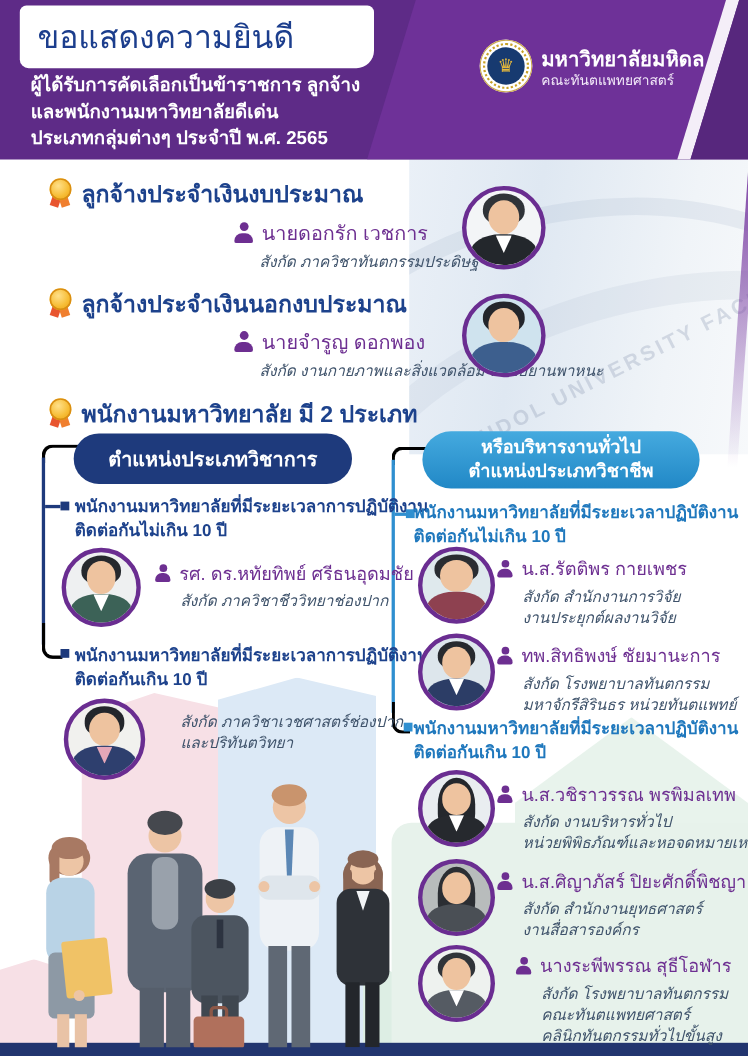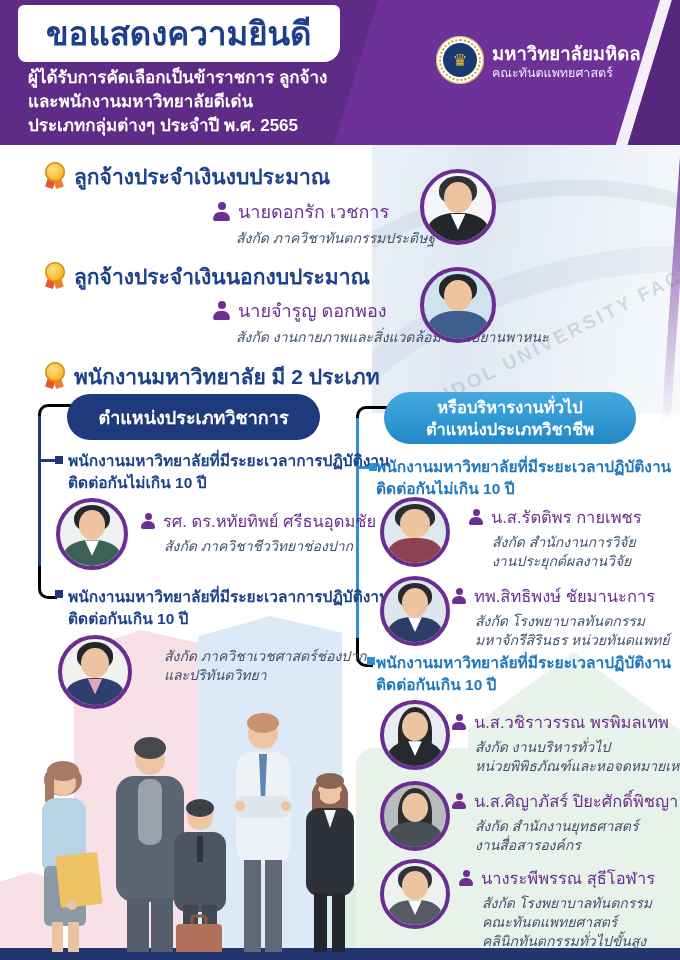--- a/index.html
+++ b/index.html
@@ -8,21 +8,21 @@
     background:#ffffff;font-family:"Liberation Sans","DejaVu Sans",sans-serif;
   }
   .abs{position:absolute;}
   
   #header{left:0;top:0;width:680px;height:145px;background:#5e2b87;overflow:hidden;z-index:5;}
   .hdr-skew{position:absolute;top:0;height:145px;transform:skewX(-17deg);transform-origin:top left;}
   #hdr-light{left:378px;width:282px;background:#6e3198;}
   #hdr-sliver{left:660px;width:12px;background:#f4eef8;}
   #hdr-dark{left:672px;width:90px;background:#57277d;}
   #title-box{left:18px;top:5px;width:322px;height:57px;background:#ffffff;border-radius:6px 6px 16px 8px;display:flex;align-items:center;}
-  #title-box span{font-size:33px;font-weight:bold;color:#1c3e8d;padding-left:28px;letter-spacing:0px;}
+  #title-box span{font-size:29px;font-weight:normal;color:#1c3e8d;padding-left:16px;letter-spacing:0px;}
   .sub-line{left:28px;width:400px;color:#ffffff;font-weight:bold;font-size:17px;line-height:24px;}
   
   #logo{left:436px;top:36px;width:48px;height:48px;border-radius:50%;background:#ffffff;box-shadow:0 0 0 1px #caa94f inset;}
   #logo .ring{position:absolute;left:3px;top:3px;width:42px;height:42px;border:2px dotted #c9a227;border-radius:50%;box-sizing:border-box;}
   #logo .core{position:absolute;left:7px;top:7px;width:34px;height:34px;border-radius:50%;background:#173a70;display:flex;align-items:center;justify-content:center;color:#e5b83c;font-size:17px;}
   #org-name{left:492px;top:39px;color:#fff;font-weight:bold;font-size:18.5px;}
   #org-faculty{left:492px;top:63px;color:#f3eaf9;font-size:12.5px;}
   
   #bg-building{left:372px;top:145px;width:308px;height:268px;overflow:hidden;background:linear-gradient(100deg,#eaf0f7 0%,#dfe8f2 35%,#f0f4f8 75%,#f7f9fb 100%);}
   .arc{position:absolute;border-radius:50%;border:16px solid rgba(150,165,190,.16);}
@@ -286,21 +286,21 @@
 
   <div class="abs g-label blue" style="left:376px;top:456px;">
     <div>พนักงานมหาวิทยาลัยที่มีระยะเวลาปฏิบัติงาน</div>
     <div>ติดต่อกันไม่เกิน 10 ปี</div>
   </div>
   <div class="photo ph5" style="left:380px;top:497px;width:62px;height:62px;">
     <div class="ph-hair" style="width:66%;left:17%;"></div>
       <div class="ph-face" style="width:48%;left:26%;"></div>
       <div class="ph-body"></div>
   </div>
-  <div class="abs entry" style="left:468px;top:504px;">
+  <div class="abs entry" style="left:451px;top:504px;">
     <div class="name-row">
         <span class="bust"></span>
       <span class="p-name">น.ส.รัตติพร กายเพชร</span>
       </div>
     <div class="aff">สังกัด สำนักงานการวิจัย</div>
     <div class="aff" style="margin-top:0;">งานประยุกต์ผลงานวิจัย</div>
   </div>
 
   <div class="photo ph6" style="left:380px;top:576px;width:62px;height:62px;">
     <div class="ph-hair"></div>
@@ -349,21 +349,21 @@
     <div class="aff">สังกัด สำนักงานยุทธศาสตร์</div>
     <div class="aff" style="margin-top:0;">งานสื่อสารองค์กร</div>
   </div>
 
   <div class="photo ph9" style="left:380px;top:859px;width:62px;height:62px;">
     <div class="ph-hair"></div>
       <div class="ph-face"></div>
       <div class="ph-body"></div>
       <div class="ph-shirt"></div>
   </div>
-  <div class="abs entry" style="left:458px;top:865px;">
+  <div class="abs entry" style="left:468px;top:865px;">
     <div class="name-row">
         <span class="bust"></span>
       <span class="p-name">นางระพีพรรณ สุธีโอฬาร</span>
       </div>
     <div class="aff">สังกัด โรงพยาบาลทันตกรรม</div>
     <div class="aff" style="margin-top:0;">คณะทันตแพทยศาสตร์</div>
     <div class="aff" style="margin-top:0;">คลินิกทันตกรรมทั่วไปขั้นสูง</div>
   </div>
 
   <div class="abs" id="bottom-bar"></div>

